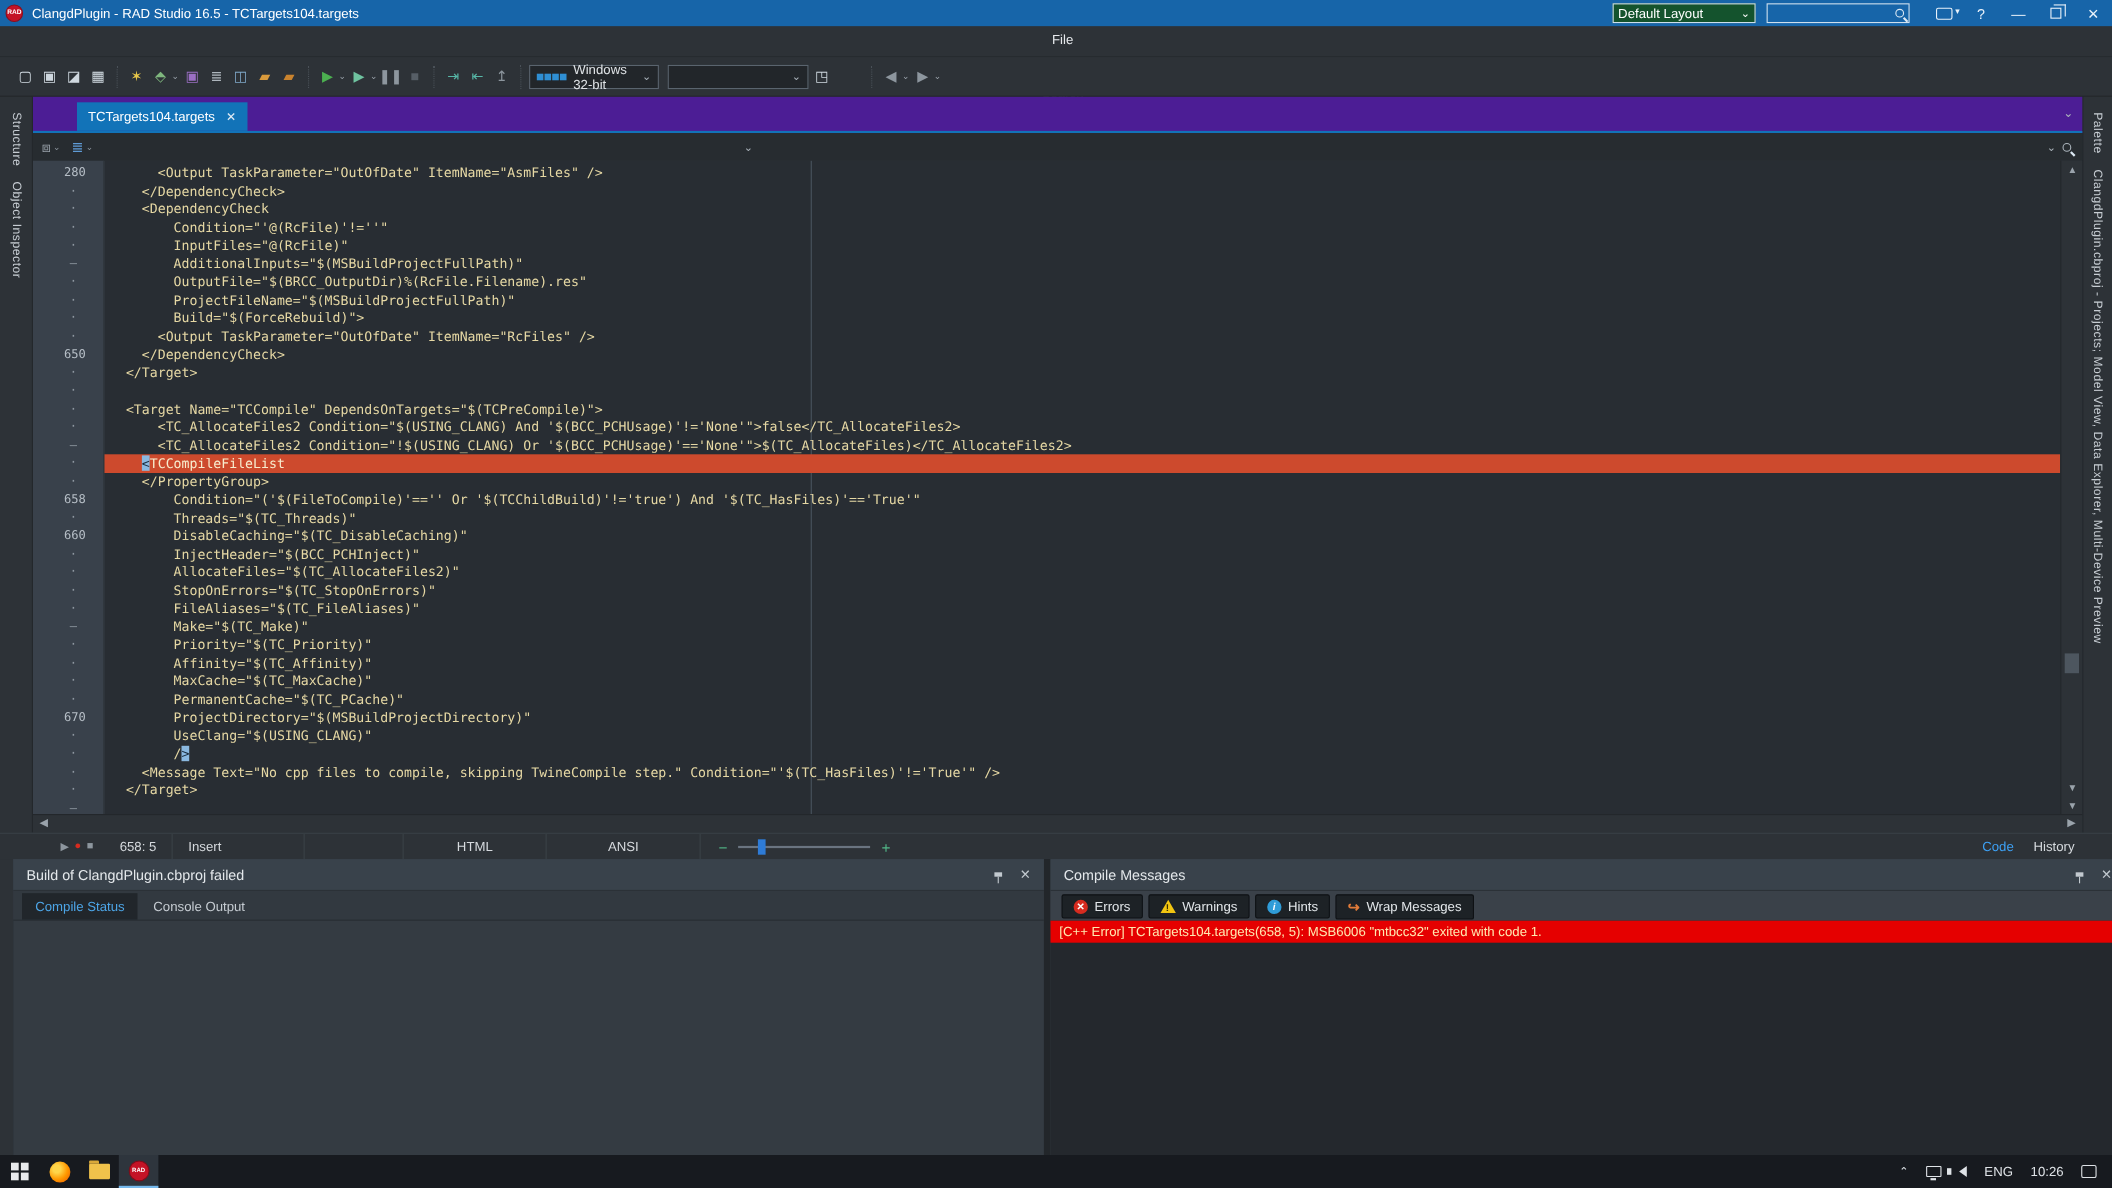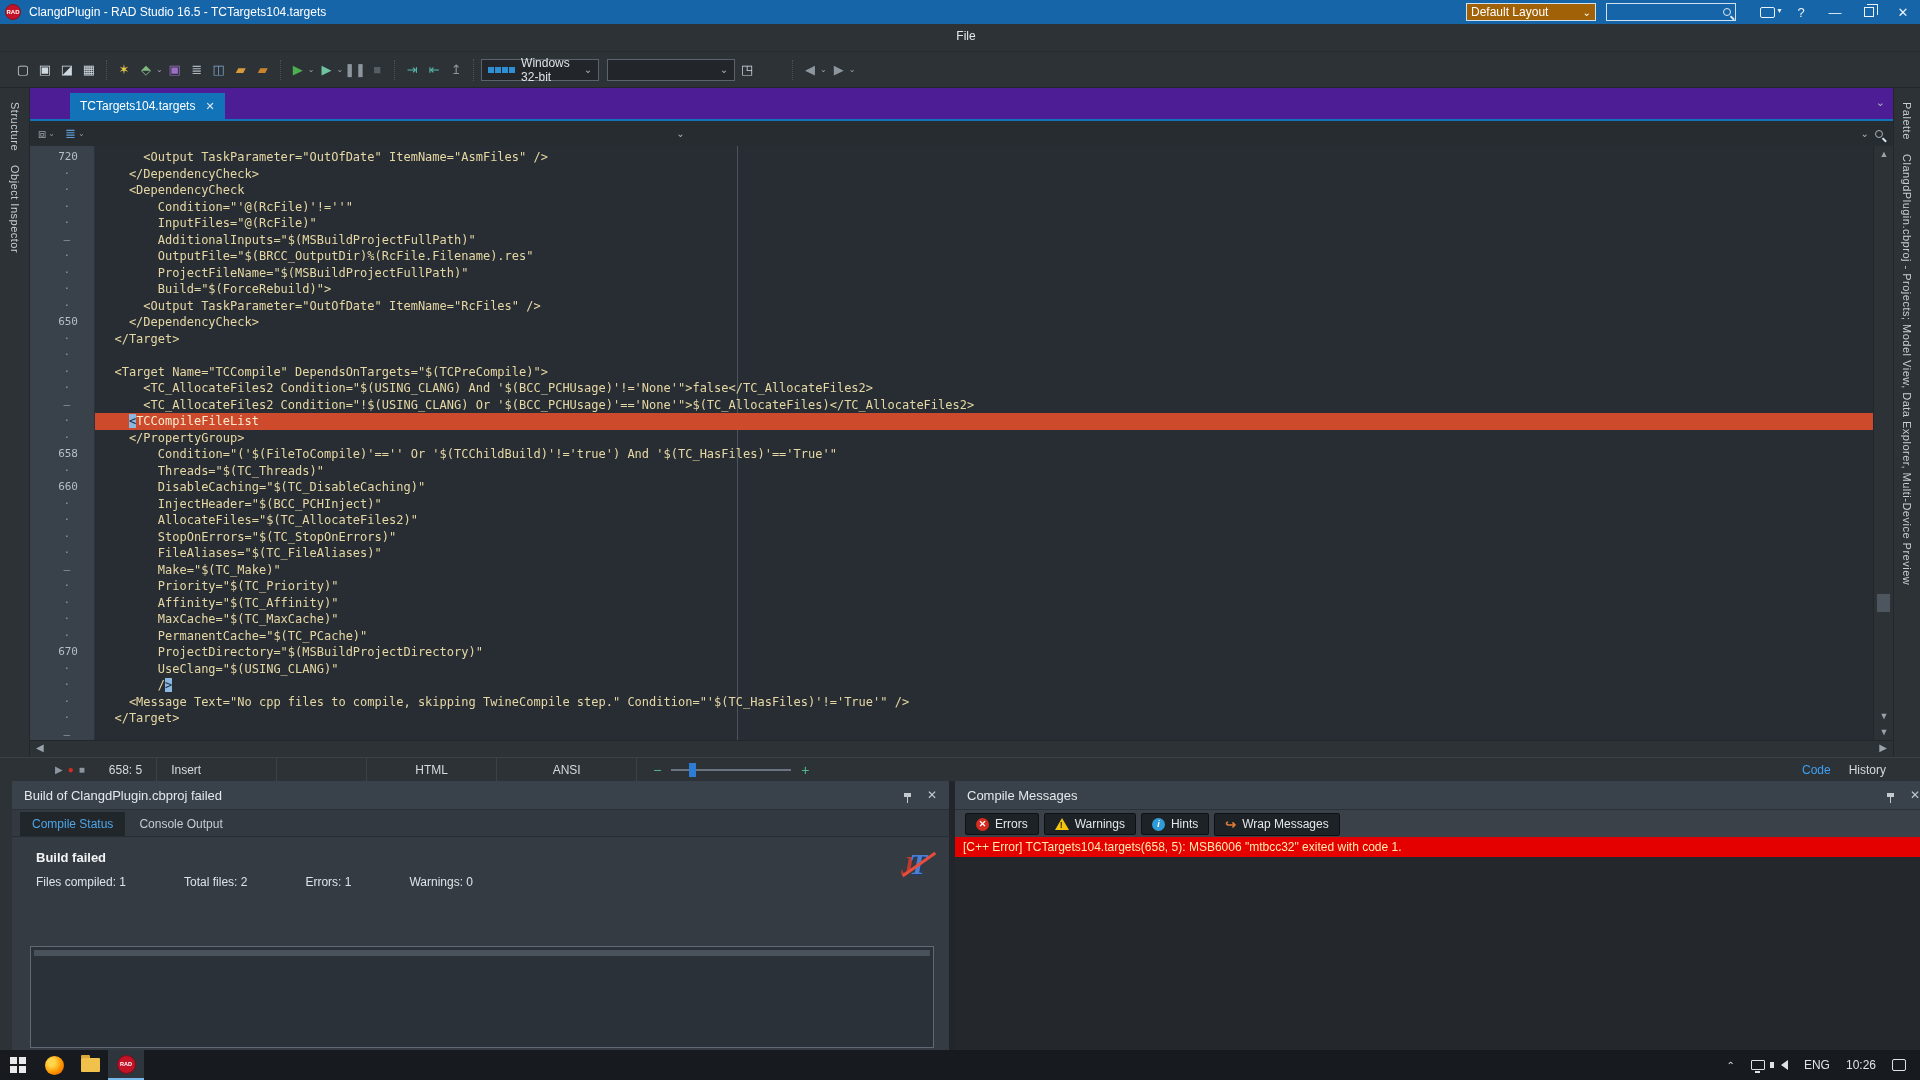--- a/index.html
+++ b/index.html
@@ -8,21 +8,21 @@
   .screen { position:relative; width:1920px; height:1080px; background:#2d3237; }
 
   
   .titlebar { position:absolute; left:0; top:0; width:1920px; height:24px;
               background:#1765a9; display:flex; align-items:center; color:#fff; font-size:12px; }
   .rad-badge { width:16px; height:16px; border-radius:50%; background:#c41326; color:#fff;
                font-size:6px; font-weight:bold; display:flex; align-items:center; justify-content:center;
                margin:0 8px 0 5px; border:1px solid #8d0e1c; }
   .win-title { flex:0 0 auto; }
   .titlebar .spacer { flex:1; }
-  .layout-combo { width:130px; height:18px; border:1px solid #cfe0ee; background:#a16207;
+  .layout-combo { width:130px; height:18px; border:1px solid #cfe0ee; background:#14532d;
                   display:flex; align-items:center; font-size:12px; color:#fff; padding:0 4px; margin-right:10px; }
   .layout-combo .chev { margin-left:auto; font-size:10px; }
   .tb-search { width:130px; height:18px; border:1px solid #cfe0ee; background:#1765a9;
                display:flex; align-items:center; justify-content:flex-end; padding:0 4px; margin-right:14px; }
   .mag { width:8px; height:8px; border:1.5px solid #dce9f4; border-radius:50%; position:relative; }
   .mag::after { content:""; position:absolute; width:5px; height:1.5px; background:#dce9f4;
                 transform:rotate(45deg); left:6px; top:8px; }
   .cap-btn { width:34px; height:22px; display:flex; align-items:center; justify-content:center;
              color:#eaf2fa; font-size:13px; }
   .mon-ico { width:15px; height:11px; border:1.5px solid #eaf2fa; border-radius:2px; position:relative; }
@@ -308,21 +308,21 @@
         <span class="chev edchev">⌄</span>
     </div>
     <span style="margin:0 10px 0 4px; position:relative;">
       <span class="mag" style="display:inline-block;border-color:#aab3bb"></span>
     </span>
   </div>
 
   <div class="code">
     <div class="gutter">
         <div class="gutter-inner">
-          <div class="gline gnum">720</div>
+          <div class="gline gnum">280</div>
           <div class="gline">·</div>
           <div class="gline">·</div>
           <div class="gline">·</div>
           <div class="gline">·</div>
           <div class="gline">–</div>
           <div class="gline">·</div>
           <div class="gline">·</div>
           <div class="gline">·</div>
           <div class="gline">·</div>
           <div class="gline gnum">650</div>
@@ -435,38 +435,20 @@
         <span>Build of ClangdPlugin.cbproj failed</span>
         <span class="pico">
           <span class="pin"></span>
           <span>✕</span>
         </span>
       </div>
       <div class="ptabs">
           <span class="ptab active">Compile Status</span>
           <span class="ptab">Console Output</span>
         </div>
-      <div class="build-body">
-        <div class="build-failed">Build failed</div>
-        <div class="build-stats">
-            <span style="margin-right: 58px;">Files compiled: 1</span>
-            <span style="margin-right: 58px;">Total files: 2</span>
-            <span style="margin-right: 58px;">Errors: 1</span>
-            <span style="margin-right: 58px;">Warnings: 0</span>
-          </div>
-        <div class="tclogo">
-          <span class="lj">J</span>
-            <span class="lt">T</span>
-            <span class="slash"></span>
-        </div>
-        <div class="listbox">
-          <div class="topbar"></div>
-        </div>
-        <div class="progress"></div>
-      </div>
     </div>
 
     <div class="panel panel-msgs">
       <div class="phead">
         <span>Compile Messages</span>
         <span class="pico">
           <span class="pin"></span>
           <span>✕</span>
         </span>
       </div>

